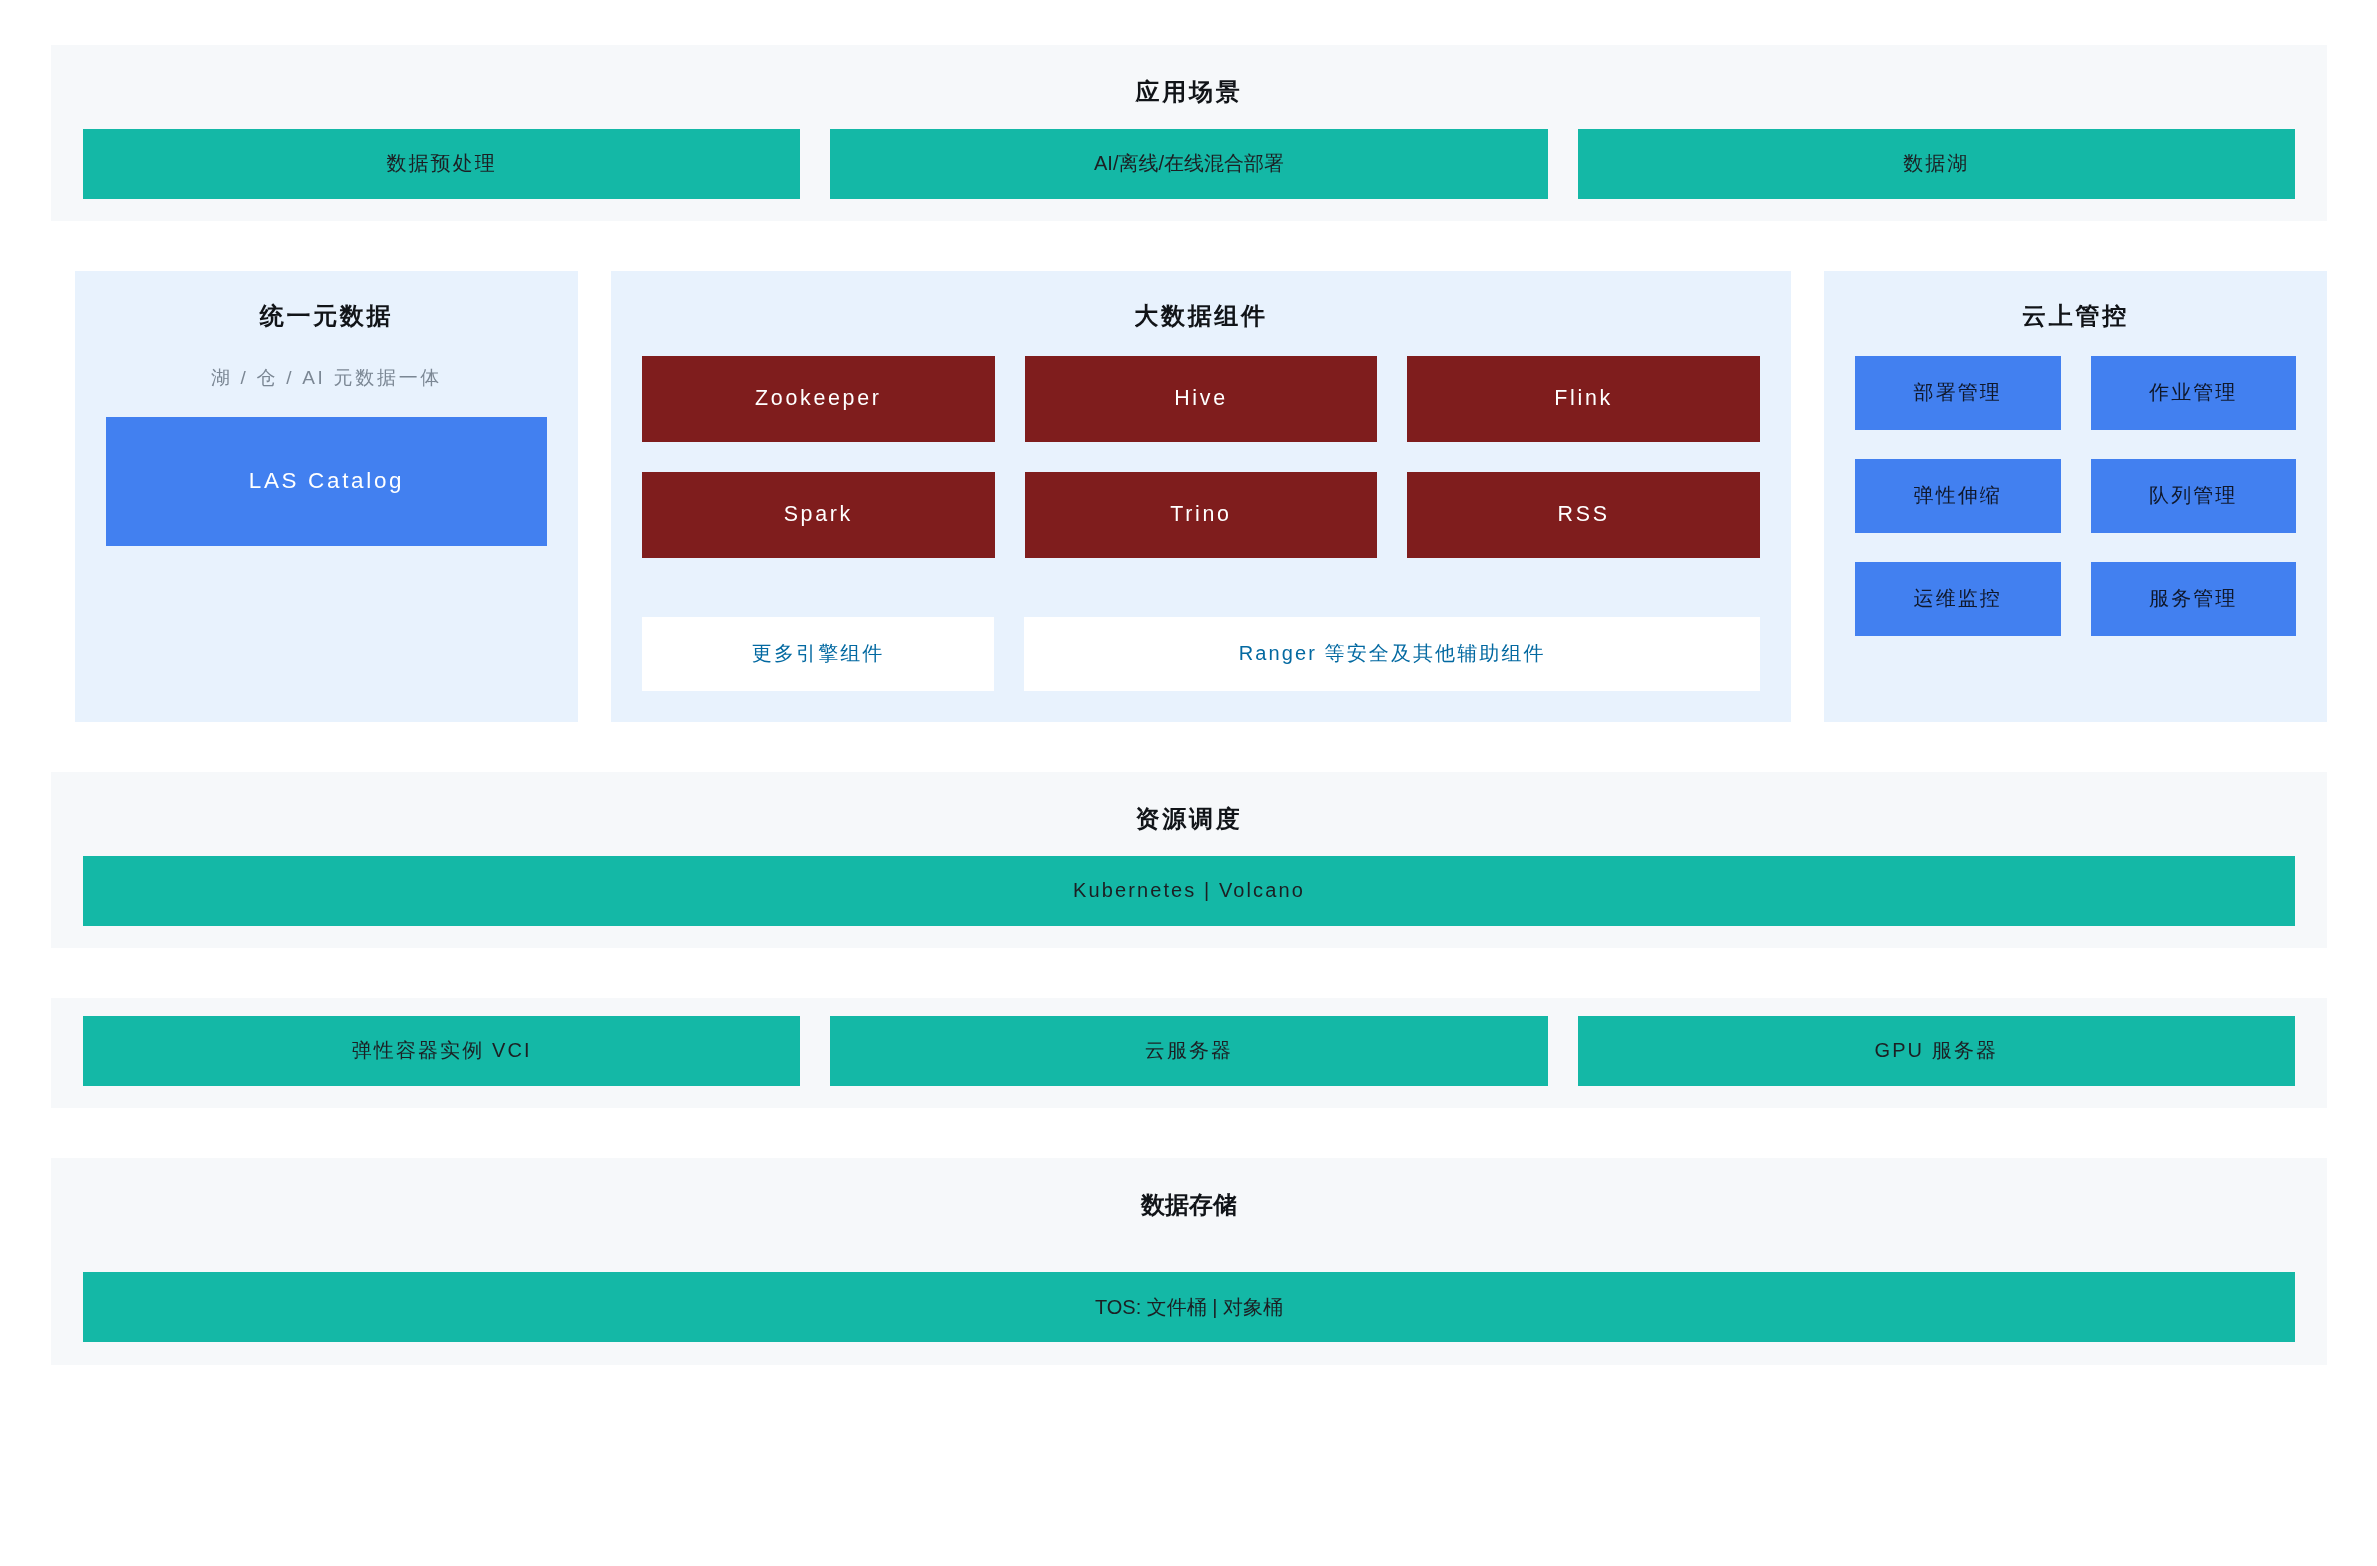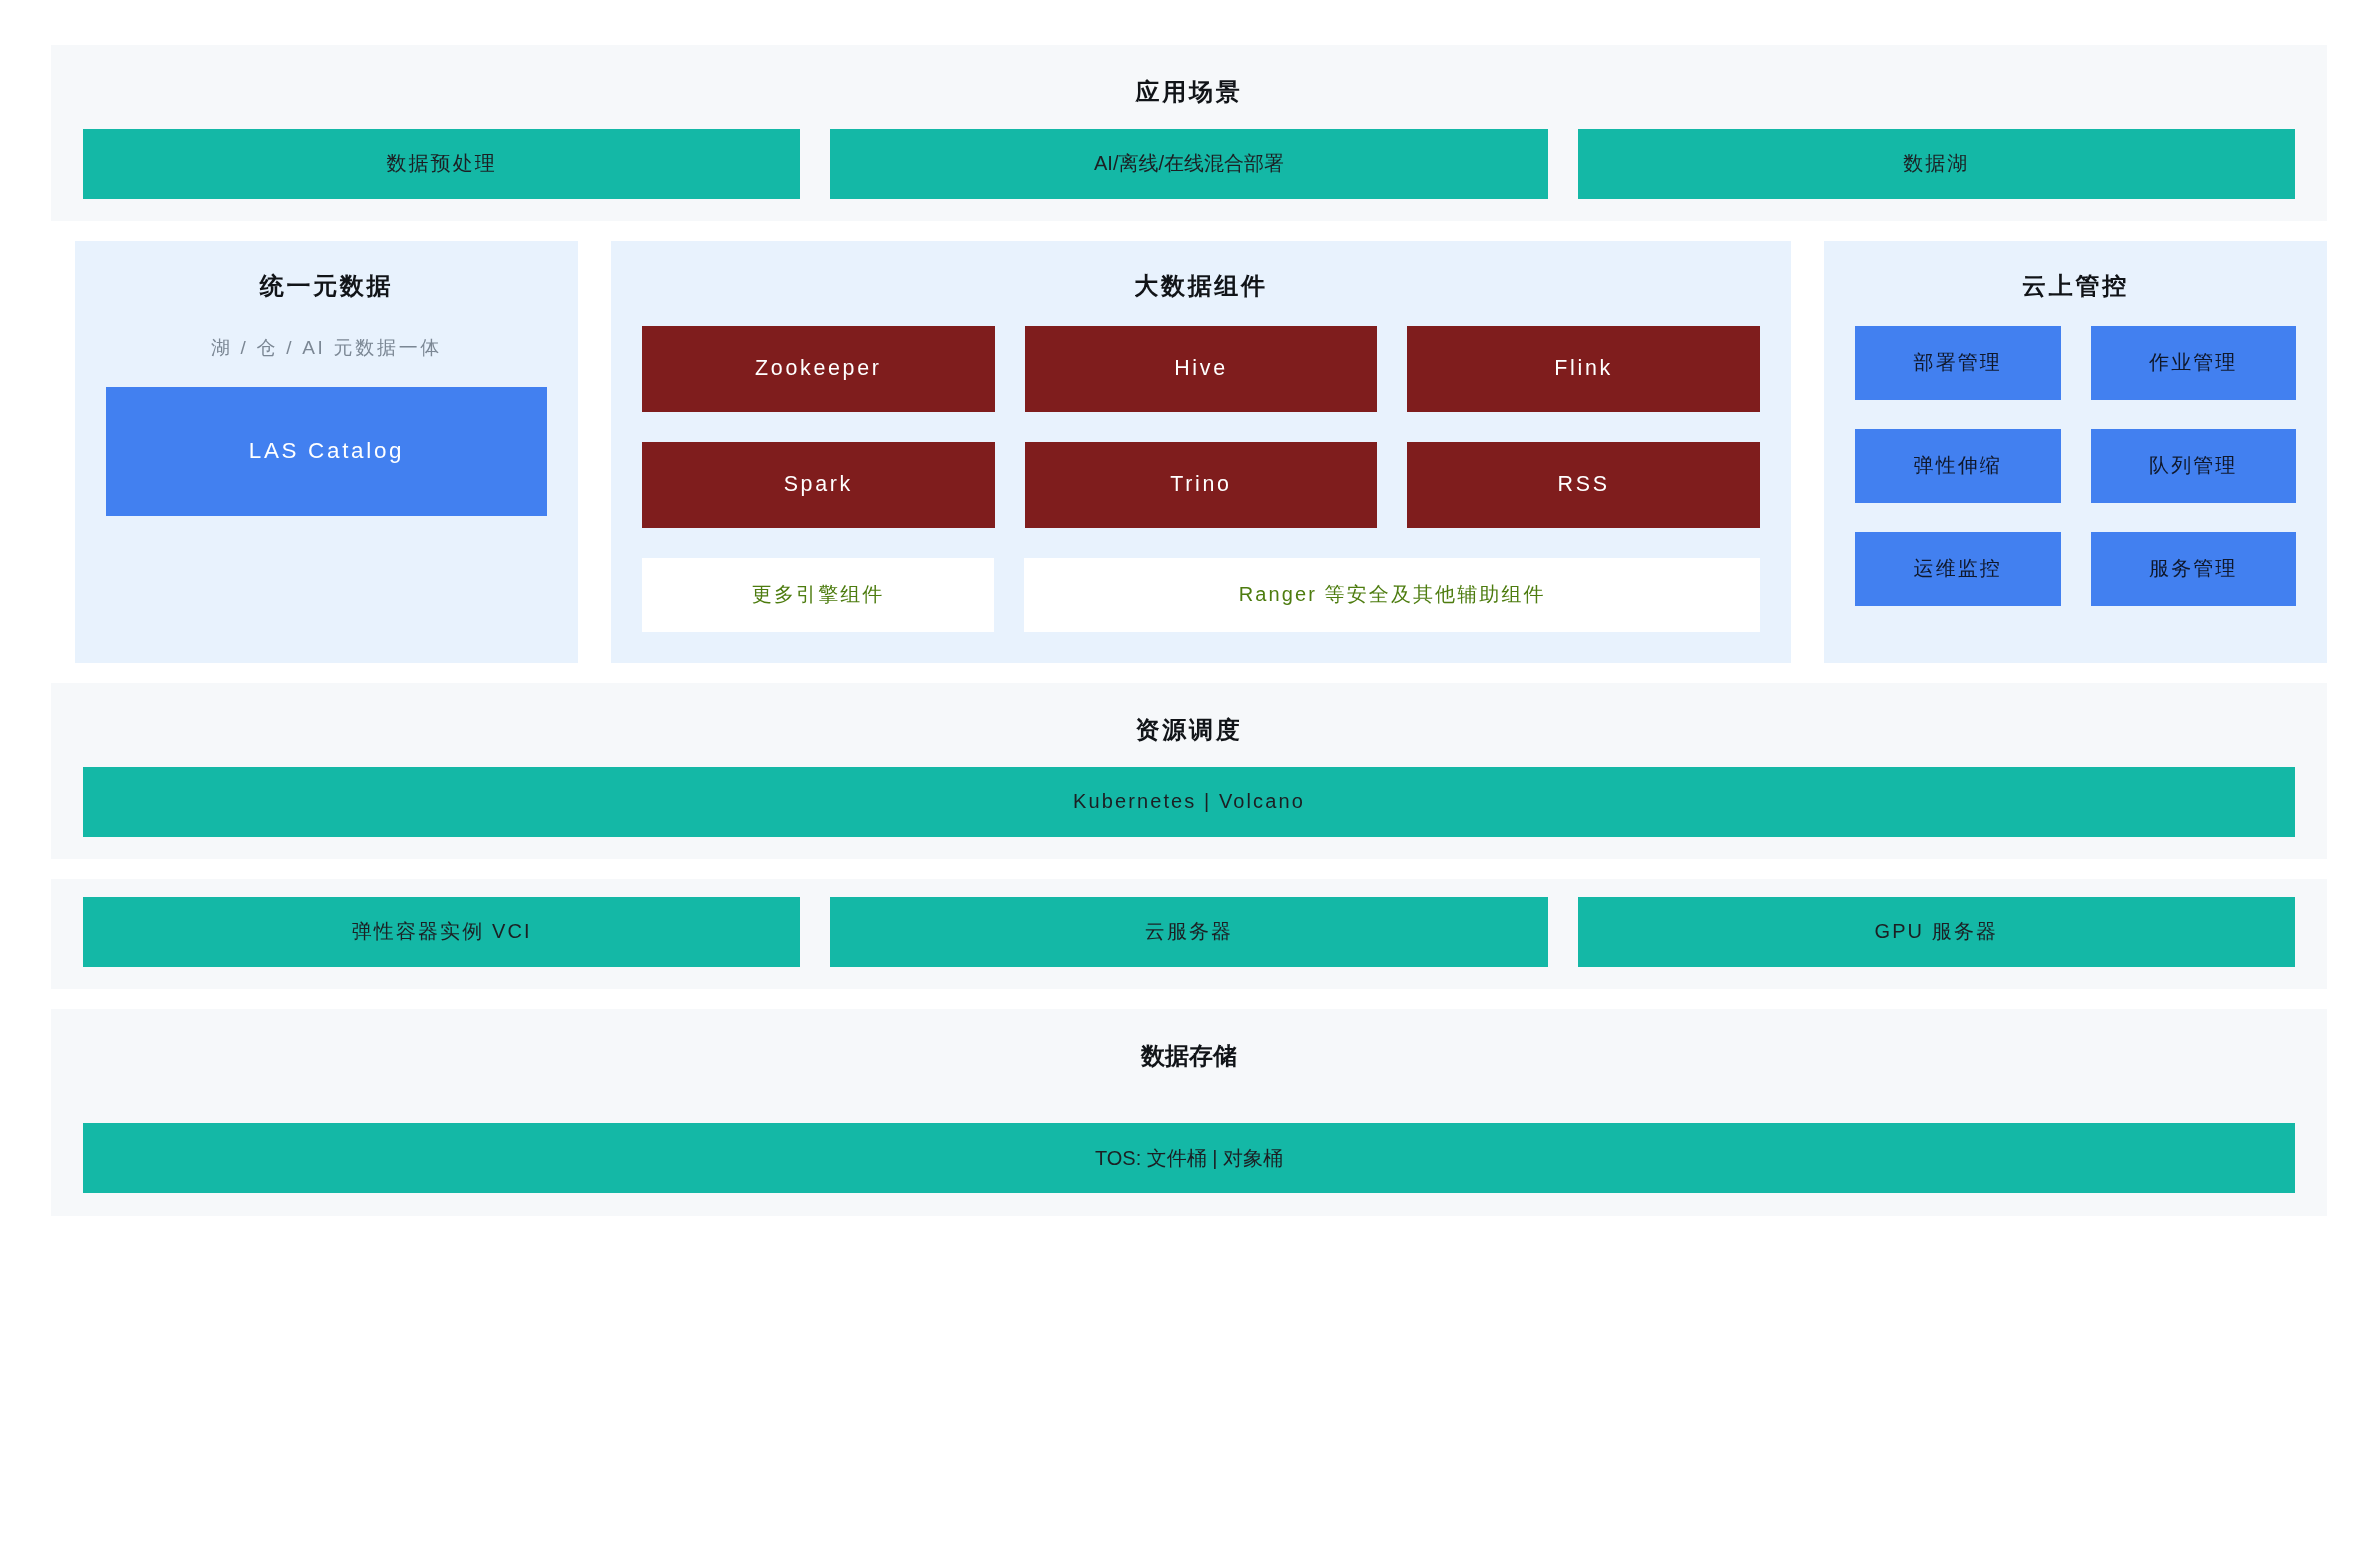--- a/index.html
+++ b/index.html
@@ -14,21 +14,21 @@
     overflow: hidden;
   }
 
   .page {
     position: absolute;
     left: 51px;
     top: 45px;
     width: 2276px;
     display: flex;
     flex-direction: column;
-    gap: 20px;
+    gap: 50px;
   }
 
   
   .band {
     background: #f6f8fa;
     padding: 18px 32px 22.4px 32px;
     box-sizing: border-box;
   }
   .band-title {
     text-align: center;
@@ -124,23 +124,24 @@
     display: flex;
     gap: 30px;
     padding-top: 30px;
   }
   .white-chip {
     background: #ffffff;
     height: 74px;
     display: flex;
     align-items: center;
     justify-content: center;
-    color: #4d7c0f;
+    color: #0369a1;
     font-size: 20px;
     letter-spacing: 2.1px;
+    margin-top: 29px;
   }
   .white-chip.one { flex: 0 0 calc((100% - 61px) / 3); }
   .white-chip.two { flex: 1 1 auto; }
 
   .grid2 {
     display: grid;
     grid-template-columns: repeat(2, 1fr);
     gap: 29px 30px;
     padding-top: 26px;
   }

